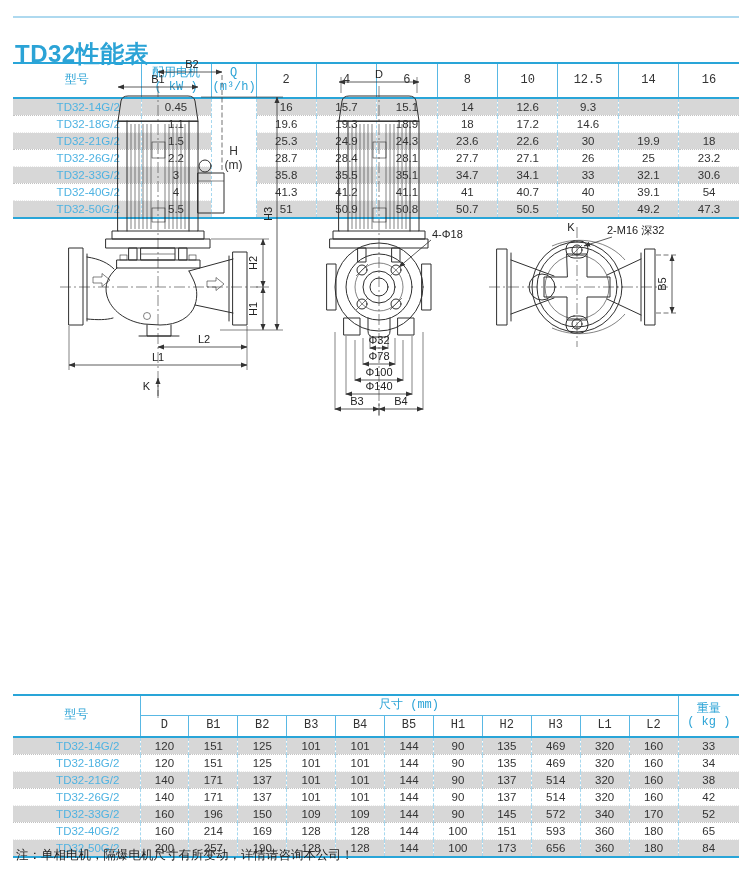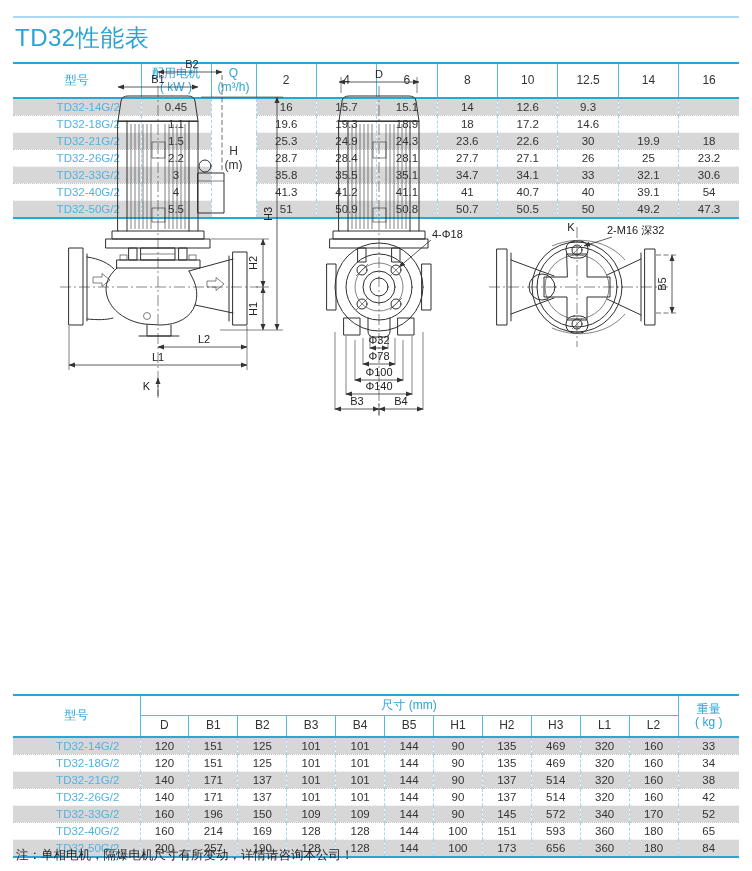--- a/index.html
+++ b/index.html
@@ -1,29 +1,29 @@
 <!DOCTYPE html>
 <html><head>
 <meta charset="utf-8">
 <style>
   html,body{margin:0;padding:0;background:#fff;}
   #page{position:relative;width:752px;height:871px;background:#fff;overflow:hidden;
         font-family:"Liberation Sans","DejaVu Sans",sans-serif;}
   .toprule{position:absolute;left:13px;top:16px;width:726px;height:2px;background:#aed9ef;}
   .sect-title{position:absolute;left:15px;color:#2ba3d6;font-size:24px;font-weight:normal;letter-spacing:.5px;}
-  #perf-title{top:6px;}
+  #perf-title{top:22px;font-weight:bold;}
   #dim-title{top:646px;}
   .tblwrap{position:absolute;left:13px;width:726px;}
   #perf-wrap{top:62px;}
   #dim-wrap{top:694px;}
   table{border-collapse:collapse;table-layout:fixed;width:726px;}
   table{border-top:2px solid #29a5d8;border-bottom:2px solid #29a5d8;}
   thead{border-bottom:2px solid #29a5d8;}
   thead th{color:#2ba3d6;font-weight:normal;font-size:12px;line-height:1.12;height:33px;
-           padding:0 1px;vertical-align:middle;border-left:1px solid #59b8e4;text-align:center;}
+           padding:0 1px;vertical-align:middle;border-left:1px solid #59b8e4;text-align:center;font-family:Liberation Mono, monospace;}
   thead tr.main th:first-child{border-left:none;}
   thead th.num{color:#333;}
   thead th.group{border-bottom:1px solid #59b8e4;height:19px;}
   thead tr.sub th{height:20px;}
   tbody td{font-size:11.5px;color:#333;text-align:center;height:16px;padding:0 1px;
            border-left:1px dashed #a6d8ef;white-space:nowrap;overflow:hidden;}
   tbody td:first-child{border-left:none;}
   tbody tr+tr td{border-top:1px dotted #c2c2c2;}
   tbody tr.alt{background:#d7d7d7;}
   tbody tr.alt td{border-top-color:#e9e9e9;}

